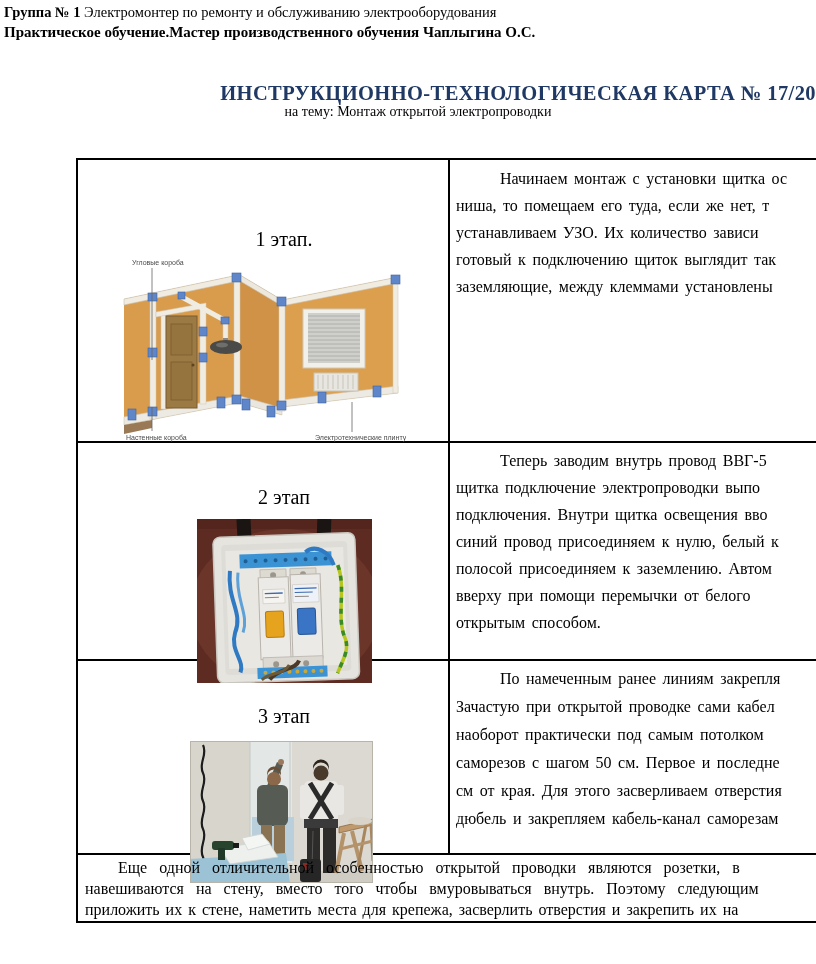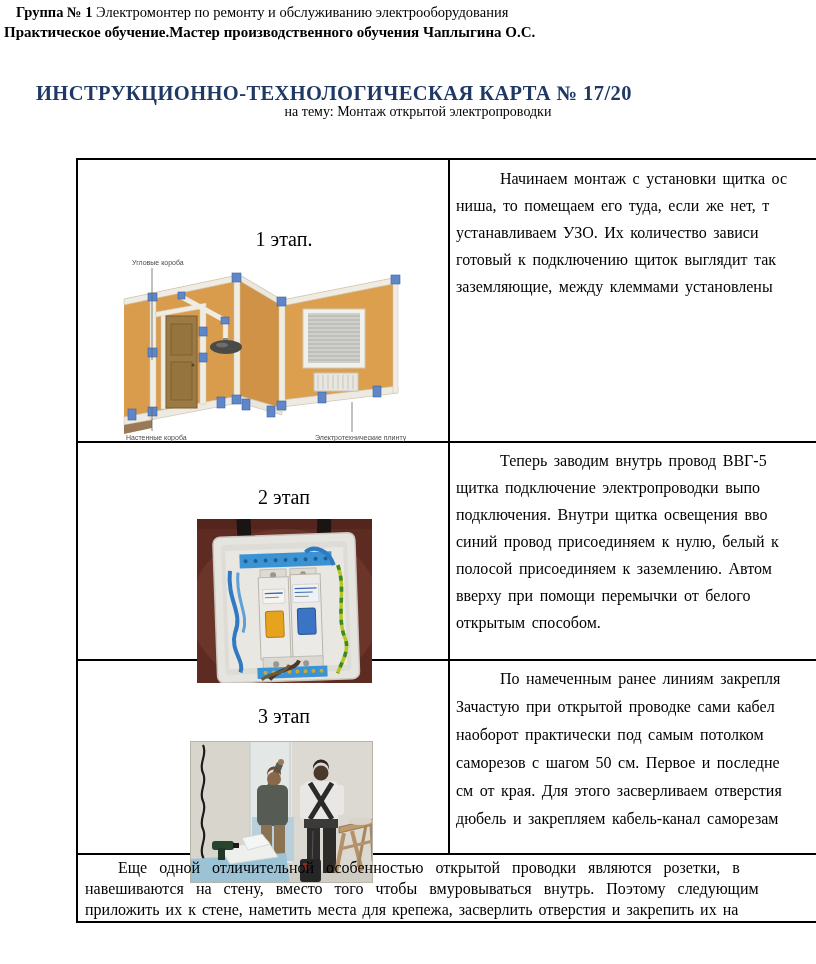--- a/index.html
+++ b/index.html
@@ -1,21 +1,21 @@
 <!DOCTYPE html>
 <html><head>
 <meta charset="utf-8">
 <style>
   html,body{margin:0;padding:0;background:#fff;}
   .page{position:relative;width:816px;height:964px;overflow:hidden;background:#fff;
         font-family:"Liberation Serif",serif;color:#000;}
   .hdr1{position:absolute;left:4px;top:4px;font-size:14.5px;white-space:nowrap;}
-  .hdr1 b{font-weight:bold;margin-left:12px;}
+  .hdr1 b{font-weight:bold;}
   .hdr2{position:absolute;left:4px;top:24px;font-size:15px;font-weight:bold;white-space:nowrap;}
-  .doc-title{position:absolute;left:0;top:82px;width:100%;text-align:left;padding-left:36px;
+  .doc-title{position:absolute;left:0;top:82px;width:100%;text-align:right;padding-left:8px;
              box-sizing:border-box;font-size:20.5px;font-weight:bold;letter-spacing:.4px;}
   .doc-sub{position:absolute;left:0;top:104px;width:100%;text-align:center;padding-left:20px;
            box-sizing:border-box;font-size:14px;}
   .table{position:absolute;left:76px;top:158px;width:860px;border:2px solid #000;box-sizing:content-box;}
   .trow{display:flex;border-bottom:2px solid #000;}
   .cl{width:372px;border-right:2px solid #000;flex:none;box-sizing:border-box;}
   .cr{flex:1;min-width:0;padding-left:6px;}
   .r1{height:281px;} .r2{height:216px;} .r3{height:192px;} .r4{height:66px;padding:2px 0 0 7px;box-sizing:border-box;}
   .stage{font-size:20px;line-height:24px;text-align:center;padding-left:42px;margin-top:25px;}
   .r1 .stage{padding-top:42px;}

